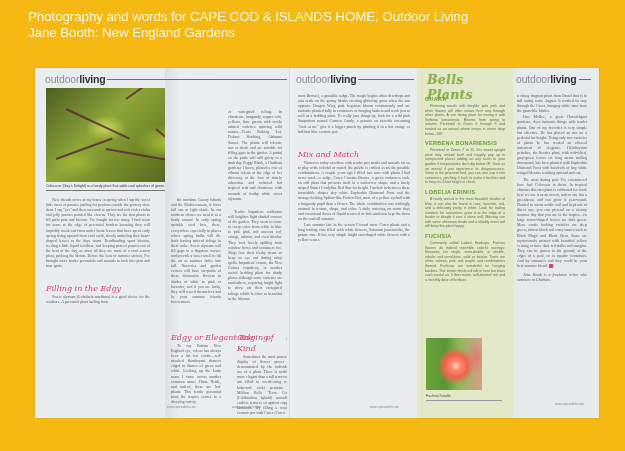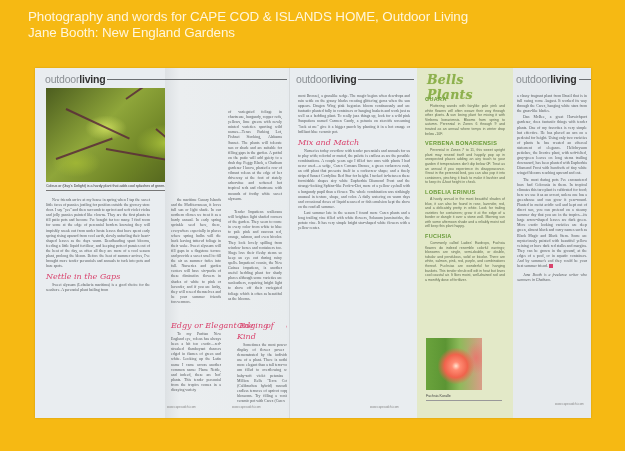--- a/index.html
+++ b/index.html
@@ -14,20 +14,21 @@
     color:#fff6dc;
     font-family:"Liberation Sans", sans-serif;
     font-size:13.4px; line-height:16px; letter-spacing:-0.1px;
   }
   .header div { white-space:nowrap; }
 
   .spread {
     position:absolute; left:35px; top:68px; width:556px; height:350px;
     background:#e7ebee;
     box-shadow:0 0 2px rgba(0,0,0,0.15);
+    padding-left:8px;
   }
   .page {
     position:absolute; top:0; height:350px; overflow:hidden;
     background:#e9edf0;
   }
   .page.p1 { left:0; width:130px; }
   .page.p2 { left:130px; width:122px; background:linear-gradient(90deg,#dde1e4 0%,#ebeef0 12%,#e8ecee 100%); }
   .page.p3 { left:254px; width:128px; border-left:1px solid #d6dadc; }
   .page.p4 { left:382px; width:96px; background:#e3e9c8; }
   .page.p5 { left:478px; width:78px; background:#e6eaed; }
@@ -59,21 +60,21 @@
   }
   .caption-rule { position:absolute; height:1px; background:#777; }
 
   .col {
     position:absolute; font-size:3.9px; line-height:5.1px; color:#55595c;
     text-align:justify;
   }
   .col p { margin:0 0 1px 0; text-indent:6px; }
   .subhead {
     font-family:"DejaVu Serif", serif; font-style:italic;
-    color:#d9436d; font-size:8px; line-height:11px; margin:2px 0 1px 0;
+    color:#d9436d; font-size:8px; line-height:11px; margin:14px 0 1px 0;
   }
   .footer-url { position:absolute; font-size:3px; color:#888; font-family:"Liberation Sans", sans-serif; }
 
   .pp-title {
     position:absolute; left:10px; top:4px;
     font-family:"DejaVu Serif", serif; font-style:italic; font-weight:bold;
     color:#8db04e; font-size:12.5px; letter-spacing:0.3px;
     text-shadow:0 0 1px #b9d081;
   }
   .pp-col { position:absolute; left:8px; top:24px; width:80px;
@@ -110,21 +111,21 @@
       <div class="vein" style="left:20px; top:20px; width:70px; transform:rotate(25deg);"></div>
       <div class="vein" style="left:80px; top:10px; width:60px; transform:rotate(-35deg);"></div>
       <div class="vein" style="left:60px; top:60px; width:80px; transform:rotate(10deg);"></div>
       <div class="vein" style="left:10px; top:70px; width:60px; transform:rotate(-20deg);"></div>
       <div class="vein" style="left:110px; top:40px; width:50px; transform:rotate(40deg);"></div>
     </div>
     <div class="caption" style="left:11px; top:116px;">Coleus or (Guy's Delight) is a hardy plant that adds cool splashes of green.</div>
     <div class="caption-rule" style="left:11px; top:122px; width:160px;"></div>
     <div class="col" style="left:11px; top:130px; width:104px;">
       <p>New friends arrive at my house in spring when I tap the sweet little faces of pansies jostling for position outside the grocery store door. I say "yes" and then succumb to apricot and soft violet violas and jolly pansies painted like clowns. They are the first plants to fill patio pots and become I've bought far too many. I find room for some at the edge of perennial borders knowing they will impishly sneak out from under hosta leaves that have spent early spring rising upward from cool earth, slowly unfurling their heart-shaped leaves as the days warm. Deadheading spent blooms, feeding a little liquid fertilizer, and keeping pots of pansies out of the heat of the day, as often all they are more of a cool season plant, prolong the bloom. Before the heat of summer arrives, I've brought more tender perennials and annuals to tuck into pots and bare spots.</p>
-      <div class="subhead">Nettle in the Gaps</div>
+      <div class="subhead">Filling in the Edgy</div>
       <p>Sweet alyssum (Lobularia maritima) is a good choice for the seashore. A perennial plant hailing from</p>
     </div>
   </div>
 
   <div class="page p2">
     <div class="rule" style="left:0; top:11px; width:122px;"></div>
     <div class="col" style="left:6px; top:130px; width:50px; height:150px; overflow:hidden;">
       <p>the maritime Canary Islands and the Mediterranean, it loves full sun or light shade. In our northern climes we treat it as a hardy annual. In early spring sprinkle seed here, there, everywhere especially in places where spring bulbs will die back leaving tattered foliage in their wake. Sweet alyssum will fill gaps in a flagstone terrace and provide a sweet smell to fill the air as summer fades into fall. Nurseries and garden centers will have six-packs of these diminutive flowers in shades of white to pink or lavender, and if you are lucky, they will reseed themselves and be your summer friends forevermore.</p>
     </div>
     <div class="col" style="left:6px; top:250px; width:50px;">

